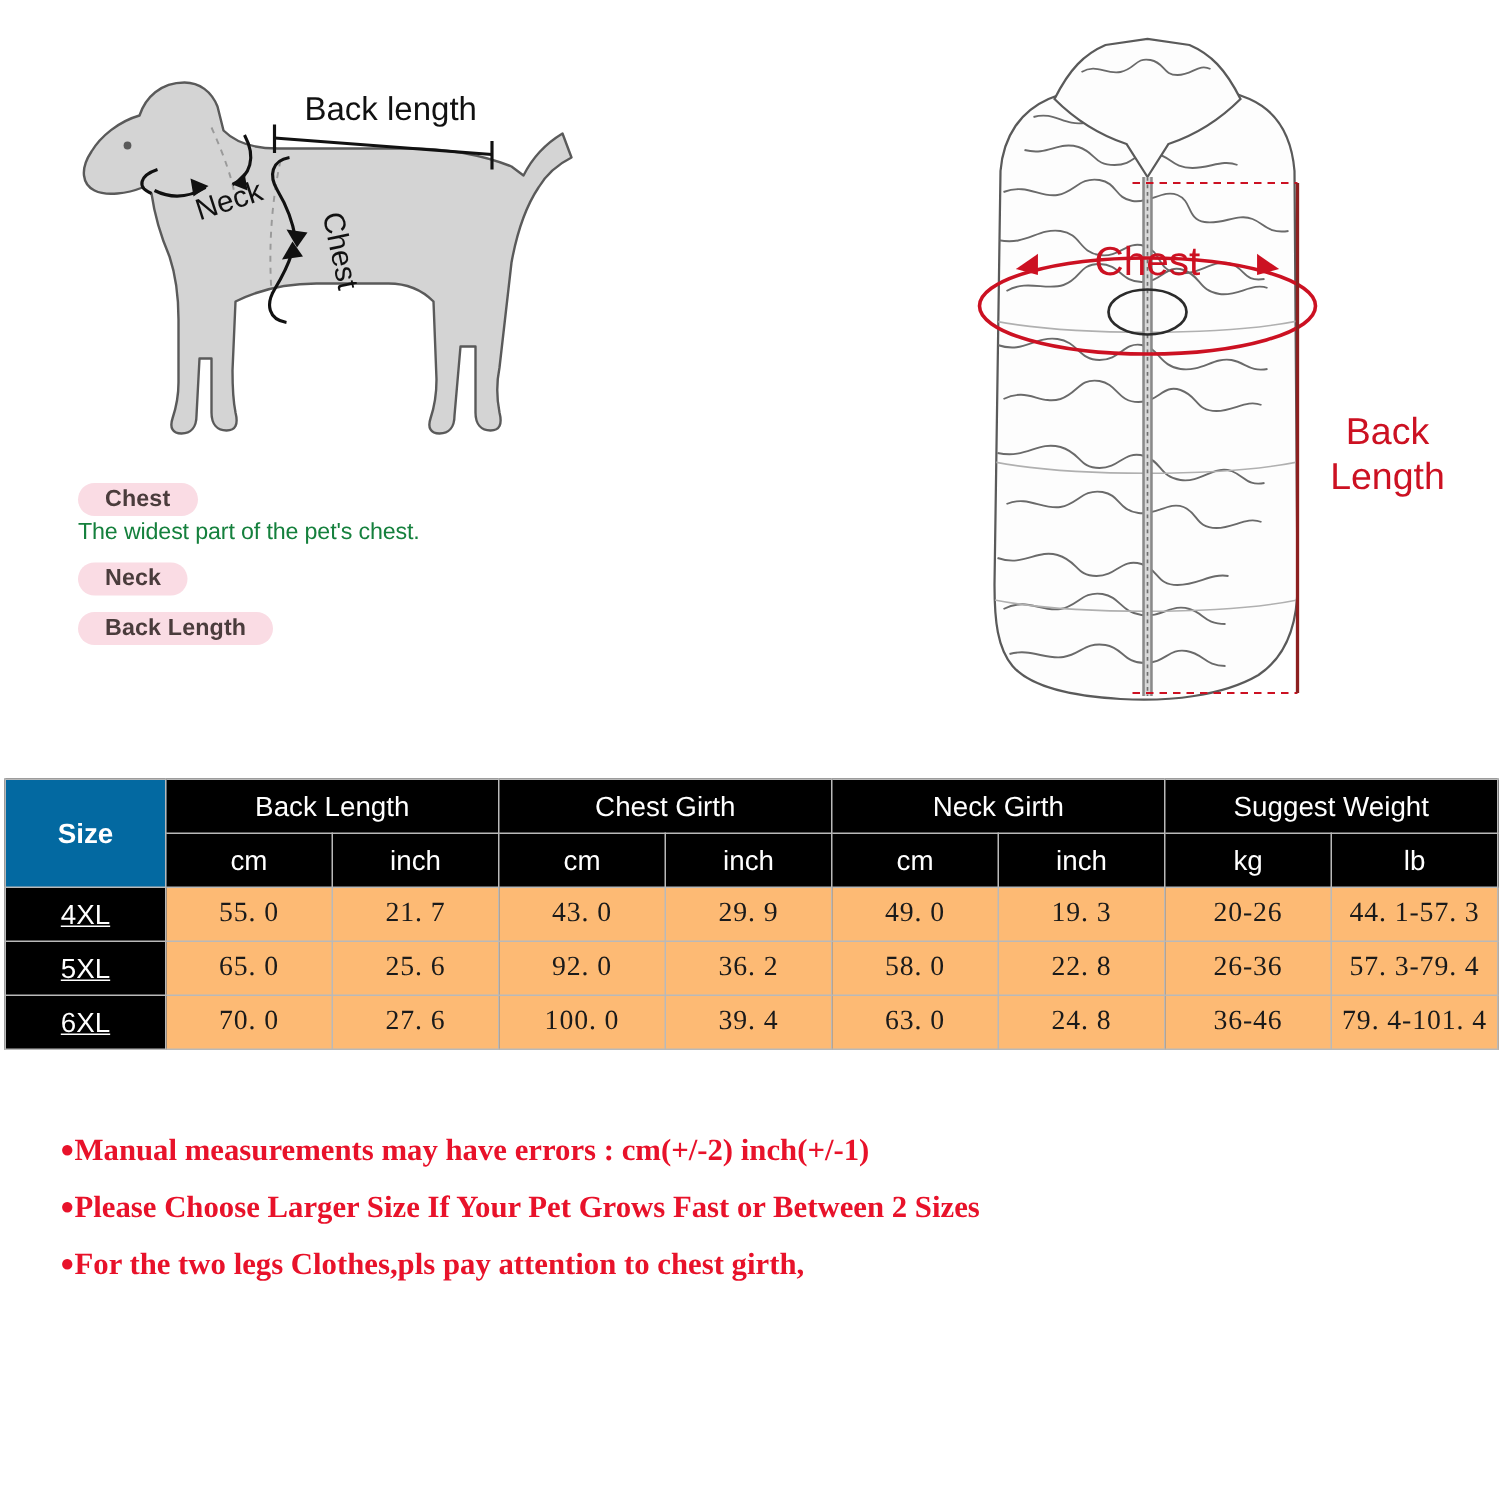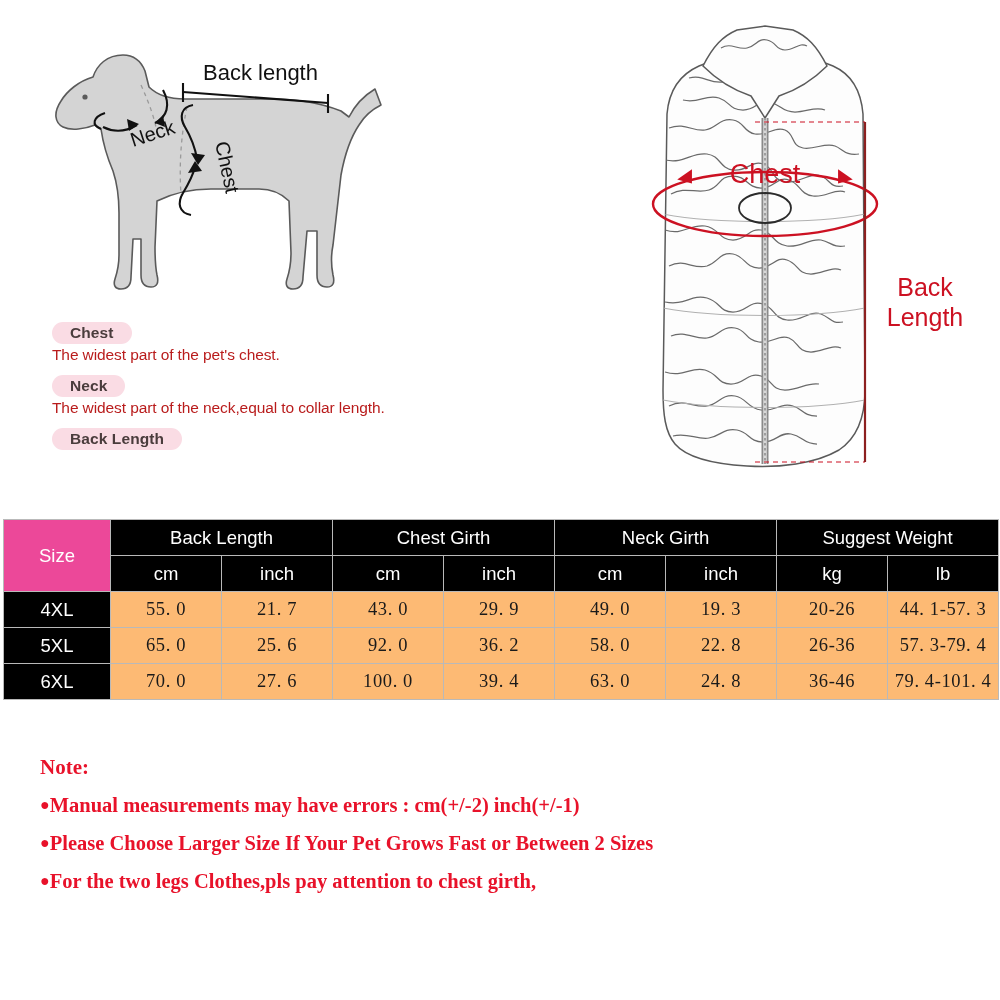--- a/index.html
+++ b/index.html
@@ -42,21 +42,21 @@
     color: #4a3c3c;
     font-weight: bold;
     font-size: 15.5px;
     border-radius: 11px;
     padding: 2px 18px 3px 18px;
     line-height: 17px;
     letter-spacing: 0.1px;
   }
   .def-text {
     margin-top: 1px;
-    color: #b91c1c;
+    color: #15803d;
     font-size: 15.5px;
     line-height: 19px;
     letter-spacing: -0.1px;
   }
 
   
   #size-table-wrap {
     position: absolute; left: 3px; top: 519px;
     width: 994px;
   }
@@ -73,29 +73,30 @@
     height: 36px;
     font-size: 18.5px;
   }
   th.hdr {
     background: #000000;
     color: #ffffff;
     font-weight: normal;
     font-family: "Liberation Sans", sans-serif;
   }
   th.size-head {
-    background: #ec4899;
+    background: #0369a1;
     color: #ffffff;
-    font-weight: normal;
+    font-weight: bold;
     font-size: 19px;
   }
   td.size-cell {
     background: #000000;
     color: #ffffff;
     font-size: 20px;
+    text-decoration: underline;
   }
   td.val {
     background: #fdba74;
     color: #1a1a1a;
     font-family: "Liberation Serif", serif;
     font-size: 19.5px;
     letter-spacing: 0.6px;
   }
   col.c-size { width: 107px; }
   col.c-unit { width: 111px; }
@@ -286,21 +287,20 @@
       </svg>
     </div>
 
     <div id="definitions">
       <div class="def-block">
         <span class="def-badge">Chest</span>
         <div class="def-text">The widest part of the pet's chest.</div>
       </div>
       <div class="def-block">
         <span class="def-badge">Neck</span>
-        <div class="def-text">The widest part of the neck,equal to collar length.</div>
       </div>
       <div class="def-block">
         <span class="def-badge">Back Length</span>
       </div>
     </div>
   </div>
 
   <div id="size-table-wrap">
     <table id="size-table">
       <colgroup>
@@ -365,21 +365,20 @@
           <td class="val">63. 0</td>
           <td class="val">24. 8</td>
           <td class="val">36-46</td>
           <td class="val">79. 4-101. 4</td>
         </tr>
       </tbody>
     </table>
   </div>
 
   <div id="notes">
-    <div class="note-title">Note:</div>
     <div class="note-line">
       <span class="bullet">●</span><span>Manual measurements may have errors : cm(+/-2)  inch(+/-1)</span>
     </div>
     <div class="note-line">
       <span class="bullet">●</span><span>Please Choose Larger Size If Your Pet Grows Fast or Between 2 Sizes</span>
     </div>
     <div class="note-line">
       <span class="bullet">●</span><span>For the two legs Clothes,pls pay attention to chest girth,</span>
     </div>
   </div>

